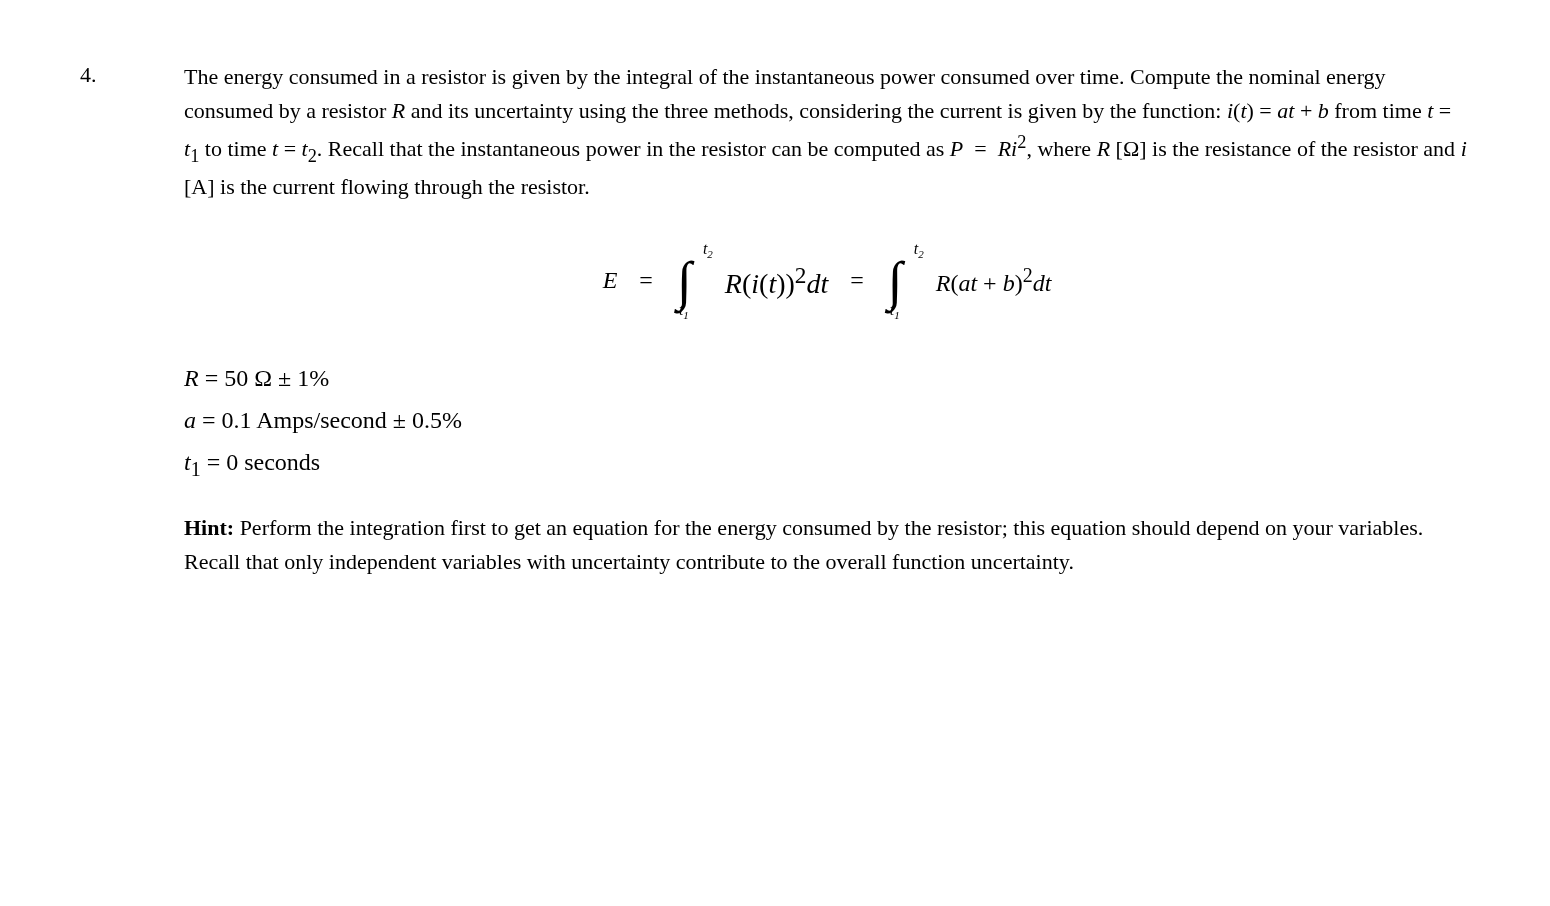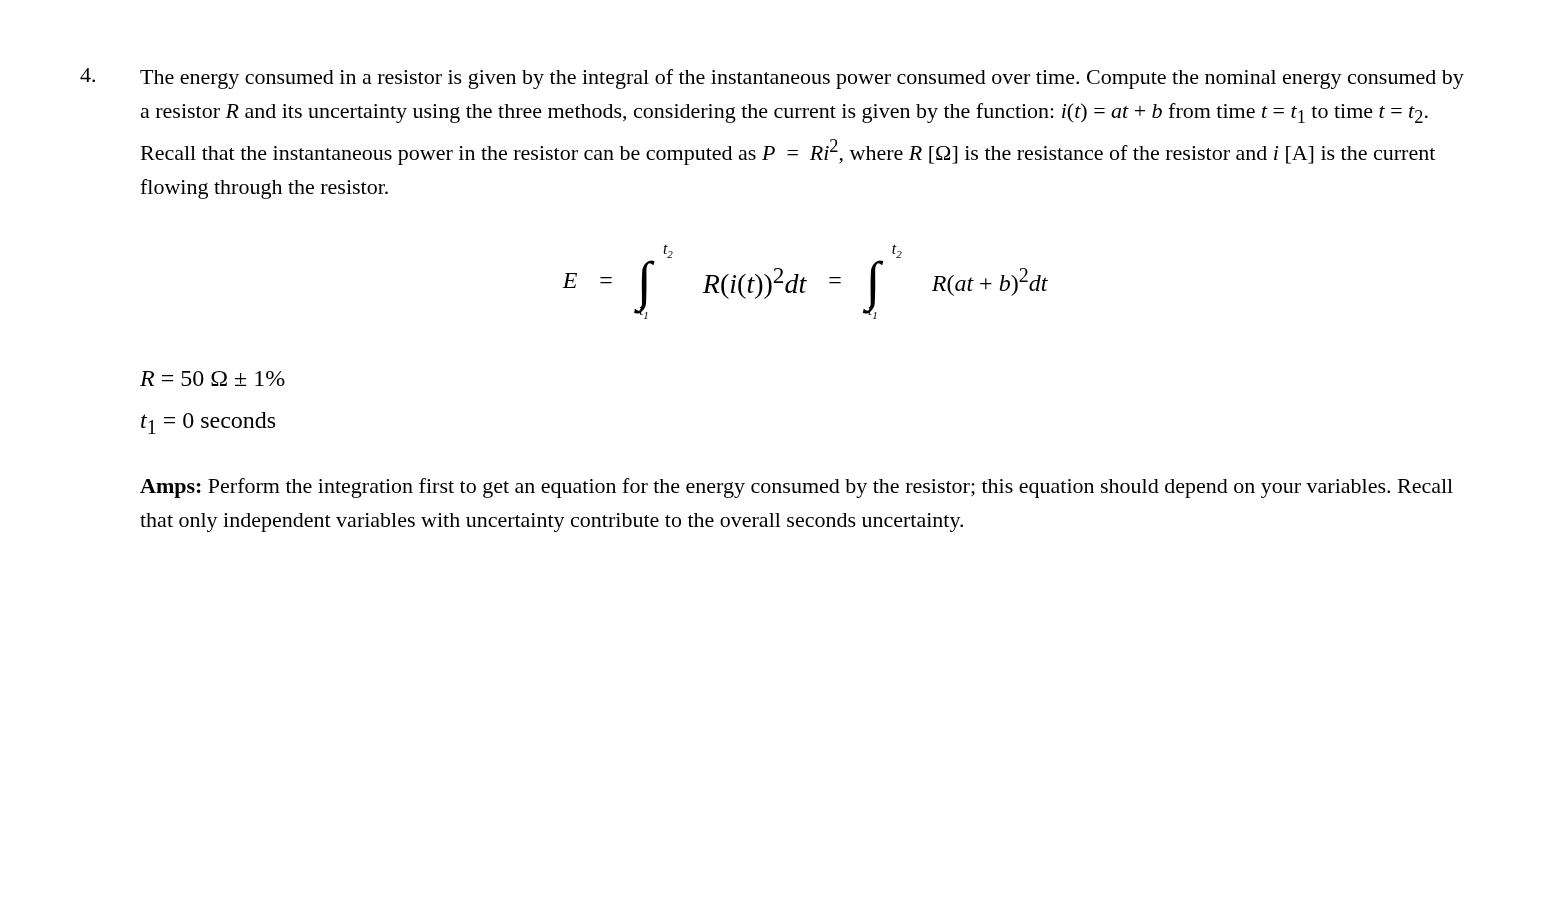--- a/index.html
+++ b/index.html
@@ -33,20 +33,21 @@
 
     .problem-number {
       font-size: 22px;
       font-weight: normal;
       min-width: 36px;
       padding-top: 2px;
     }
 
     .problem-content {
       flex: 1;
+      margin-left: 44px;
     }
 
     .problem-text {
       font-size: 22px;
       line-height: 1.55;
       margin-bottom: 32px;
     }
 
     .problem-text em,
     .italic {
@@ -84,21 +85,21 @@
     .formula-eq {
       display: flex;
       align-items: center;
       gap: 14px;
       font-size: 24px;
     }
 
     .formula-part {
       display: inline-flex;
       align-items: center;
-      gap: 24px;
+      gap: 6px;
     }
 
     .equals-sign {
       font-size: 24px;
       padding: 0 8px;
     }
   </style>
 </head>
 <body>
 
@@ -144,26 +145,29 @@
             <span style="font-size:24px; margin-left:4px;"><em>R</em>(<em>at</em> + <em>b</em>)<sup>2</sup><em>dt</em></span>
           </span>
         </div>
       </div>
 
       <div class="params-block">
         <span class="param-line">
           <em>R</em> = 50 Ω ± 1%
         </span>
         <span class="param-line">
+          <em>a</em> = 0.1 Amps/second ± 0.5%
+        </span>
+        <span class="param-line">
           <em>t</em><sub>1</sub> = 0 seconds
         </span>
       </div>
 
       <div class="hint-block">
-        <span class="bold">Amps:</span>
+        <span class="bold">Hint:</span>
         <span> Perform the integration first to get an equation for the energy consumed by the
         resistor; this equation should depend on your variables.  Recall that only independent
-        variables with uncertainty contribute to the overall seconds uncertainty.</span>
+        variables with uncertainty contribute to the overall function uncertainty.</span>
       </div>
 
     </div>
   </div>
 </div>
 
 </body></html>

